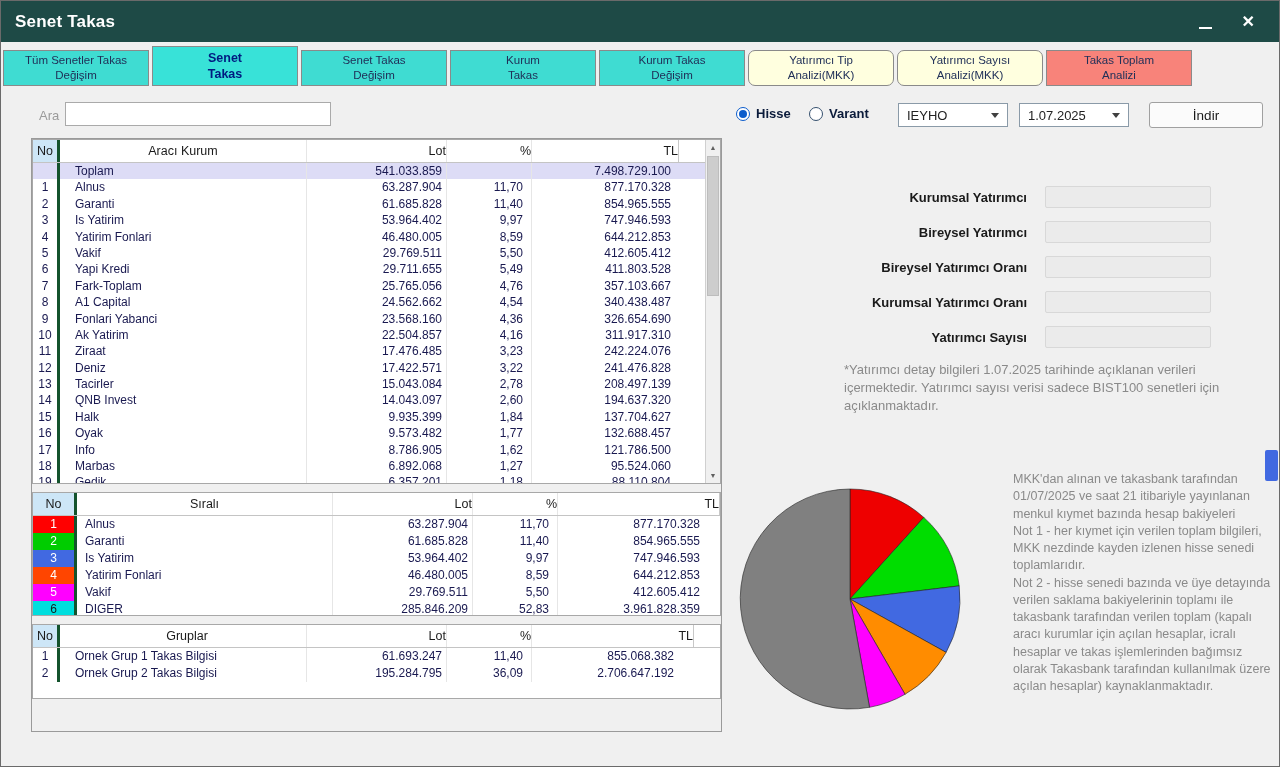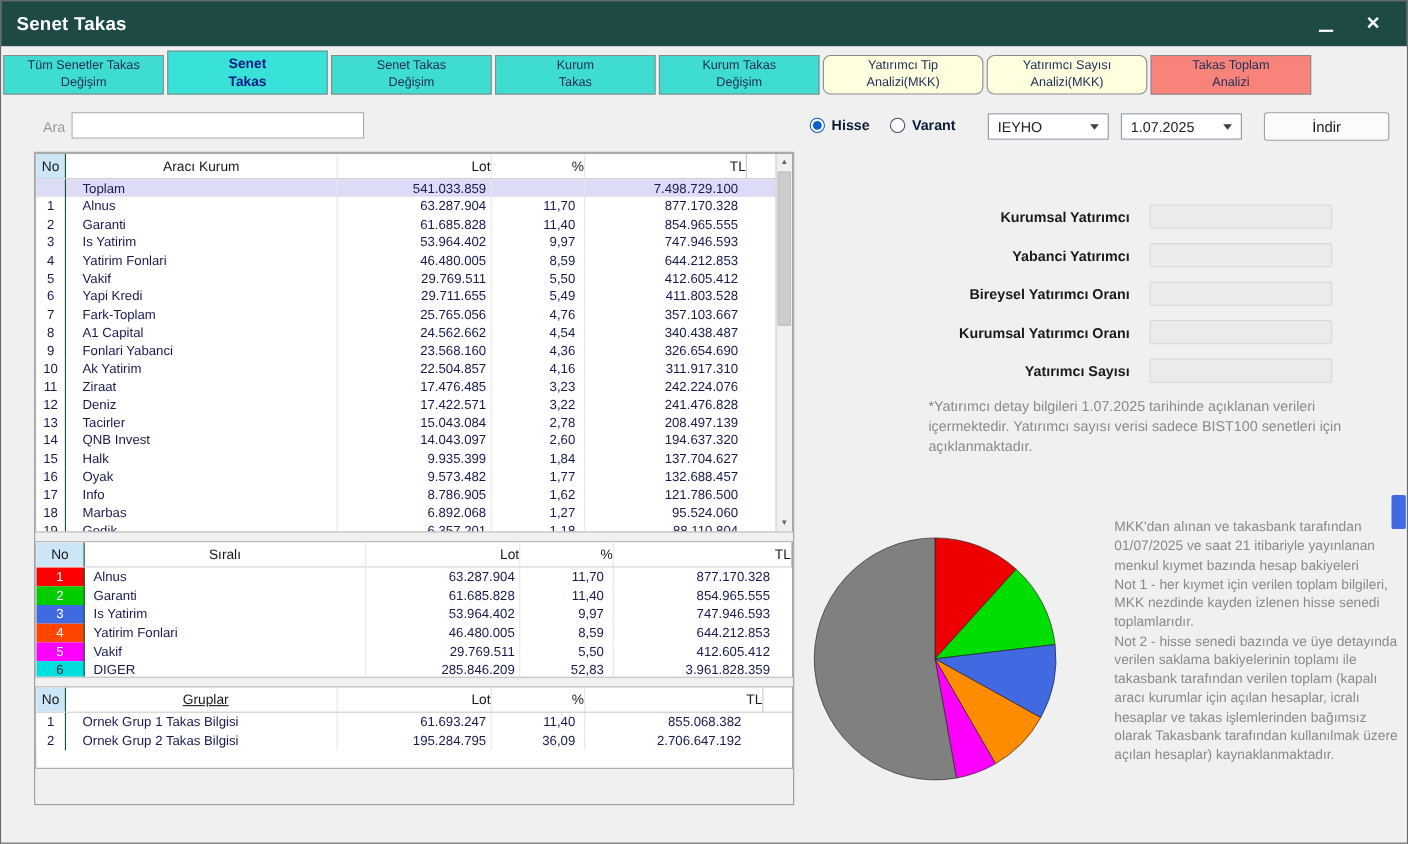--- a/index.html
+++ b/index.html
@@ -38,21 +38,21 @@
   .ttable { position:absolute; left:0; width:689px; background:#fff; border:1px solid #a8a8a8; overflow:hidden; }
   #t1 { top:0; height:345px; }
   #t2 { top:353px; height:124px; }
   #t3 { top:485px; height:75px; }
   .thead { display:flex; height:23px; border-bottom:1px solid #c4c4c4; background:#fff; }
   .hcell { text-align:center; font-size:12.5px; color:#1a1a1a; line-height:22px; border-right:1px solid #c8c8c8; }
   .hcell.no-h { background:#cde6f7; }
   .trow { display:flex; height:16.4px; line-height:16.4px; font-size:12px; color:#191950; background:#fff; }
   #t2 .trow, #t3 .trow { height:17px; line-height:17px; }
   .trow.total-row { background:#dddcf6; }
-  .c-no   { width:27px;  text-align:center; border-right:1px solid #14532d; }
+  .c-no   { width:27px;  text-align:center; border-right:3px solid #14532d; }
   .c-name { width:247px; padding-left:15px; border-right:1px solid #e6e6e6; white-space:nowrap; overflow:hidden; }
   .c-lot  { width:140px; text-align:right; padding-right:4px; border-right:1px solid #e6e6e6; }
   .c-pct  { width:85px;  text-align:right; padding-right:8px; border-right:1px solid #e6e6e6; }
   .c-tl   { width:147px; text-align:right; padding-right:8px; }
   #t2 .c-no { width:44px; }
   #t2 .c-name { width:256px; padding-left:8px; }
   #t2 .c-tl, #t3 .c-tl { width:162px; padding-right:20px; }
 
   
   .vscroll { position:absolute; right:0; top:0; bottom:0; width:15px; background:#f0f0f0; border-left:1px solid #d0d0d0; }
@@ -353,21 +353,21 @@
             <div class="c-lot">285.846.209</div>
             <div class="c-pct">52,83</div>
             <div class="c-tl">3.961.828.359</div>
           </div>
         </div>
     </div>
 
     <div class="ttable" id="t3">
       <div class="thead">
         <div class="hcell c-no no-h">No</div>
-        <div class="hcell c-name" style="padding-left:8px;text-decoration:underline;">Gruplar</div>
+        <div class="hcell c-name" style="padding-left:8px;">Gruplar</div>
         <div class="hcell c-lot" style="padding-right:0;">Lot</div>
         <div class="hcell c-pct" style="padding-right:0;">%</div>
         <div class="hcell c-tl" style="padding-right:0;">TL</div>
       </div>
       <div id="t3body">
           <div class="trow">
             <div class="c-no">1</div>
             <div class="c-name">Ornek Grup 1 Takas Bilgisi</div>
             <div class="c-lot">61.693.247</div>
             <div class="c-pct">11,40</div>
@@ -384,21 +384,21 @@
     </div>
 
   </div>
 
   <div class="inv-form" id="invform">
       <div class="inv-row">
         <span class="inv-label">Kurumsal Yatırımcı</span>
         <input class="inv-input" readonly="" style="">
       </div>
       <div class="inv-row">
-        <span class="inv-label">Yabanci Yatırımcı</span>
+        <span class="inv-label">Bireysel Yatırımcı</span>
         <input class="inv-input" readonly="" style="">
       </div>
       <div class="inv-row">
         <span class="inv-label">Bireysel Yatırımcı Oranı</span>
         <input class="inv-input" readonly="" style="">
       </div>
       <div class="inv-row">
         <span class="inv-label">Kurumsal Yatırımcı Oranı</span>
         <input class="inv-input" readonly="" style="">
       </div>

